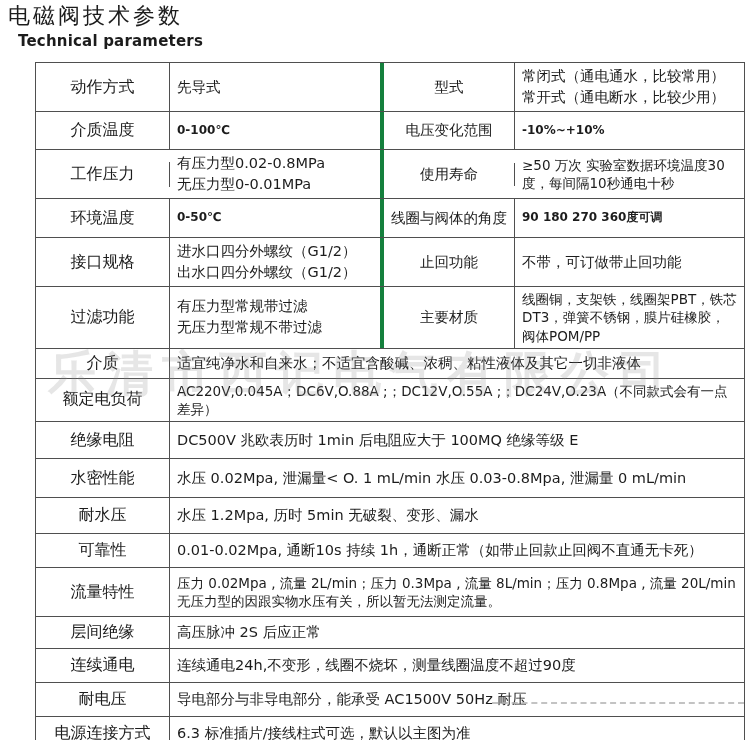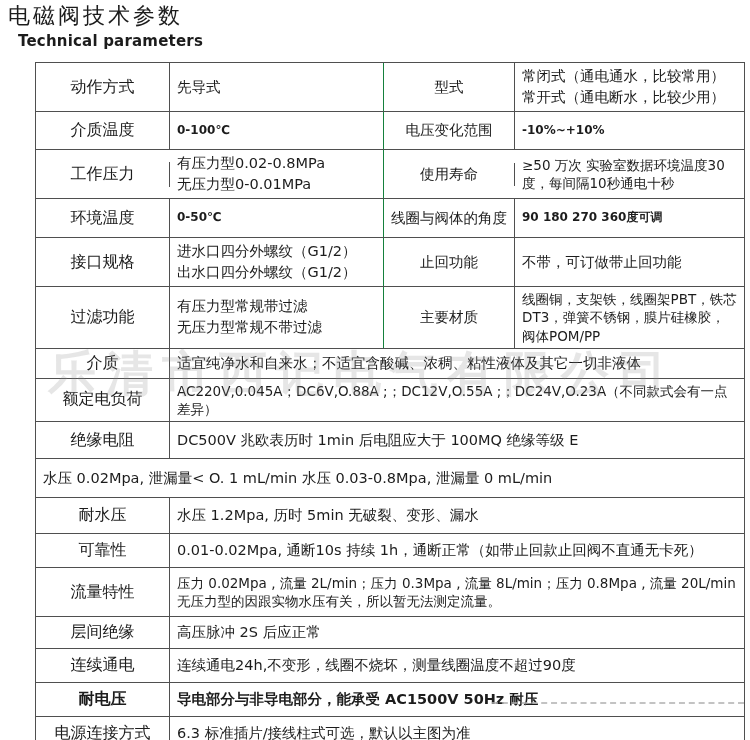--- a/index.html
+++ b/index.html
@@ -25,40 +25,40 @@
     border: 1px solid #4f4f4f; border-bottom: none;
     background: transparent;
   }
   .row { display: flex; border-bottom: 1px solid #4f4f4f; align-items: stretch; }
   .cell { display: flex; align-items: center; }
   .c-label {
     width: 134px; border-right: 1px solid #4f4f4f;
     justify-content: center; text-align: center;
     font-size: 16px; padding: 2px 4px;
   }
-  .c-val1 { width: 214px; border-right: 1px solid #15803d; }
+  .c-val1 { width: 214px; border-right: 4px solid #15803d; }
   .c-label2 {
     width: 131px; border-right: 1px solid #4f4f4f;
     justify-content: center; text-align: center;
     font-size: 14.5px; padding: 2px 3px;
   }
   .c-val2 { flex: 1; }
   .val { font-size: 14.5px; padding: 3px 7px; white-space: pre-line; line-height: 1.45; }
   .c-full { flex: 1; }
   .b { font-weight: bold; font-size: 12px; }
   .small { font-size: 13.5px; line-height: 1.35; }
   
   .h1 { min-height: 41px; }  .h2 { min-height: 38px; }
   .h3 { min-height: 41px; align-items: center; }  .h4 { min-height: 39px; }
   .h5 { min-height: 47px; }  .h6 { min-height: 61px; }
   .f1 { min-height: 30px; }  .f2 { min-height: 36px; }
   .f3 { min-height: 37px; }  .f4 { min-height: 39px; }
   .f5 { min-height: 36px; }  .f6 { min-height: 34px; }
   .f7 { min-height: 49px; }  .f8 { min-height: 32px; }
-  .f9 { min-height: 34px; }  .f10 { min-height: 34px; font-weight: bold; }
+  .f9 { min-height: 34px; }  .f10 { min-height: 34px; }
   .f11 { min-height: 34px; }
   .watermark {
     position: absolute; left: 48px; top: 342px; width: 700px;
     font-size: 48px; font-weight: bold; letter-spacing: 9px;
     color: rgba(140,140,140,0.22);
     white-space: nowrap; pointer-events: none; z-index: 3;
   }
   .dash-line {
     position: absolute; left: 492px; top: 702px; width: 252px; height: 0;
     border-top: 2px dashed rgba(175,175,175,0.75); z-index: 2;
@@ -122,20 +122,21 @@
   </div>
   <div class="row f2">
     <div class="cell c-label">额定电负荷</div>
     <div class="cell c-full val small">AC220V,0.045A；DC6V,O.88A ;；DC12V,O.55A ;；DC24V,O.23A（不同款式会有一点差异）</div>
   </div>
   <div class="row f3">
     <div class="cell c-label">绝缘电阻</div>
     <div class="cell c-full val">DC500V 兆欧表历时  1min 后电阻应大于  100MQ 绝缘等级  E</div>
   </div>
   <div class="row f4">
+    <div class="cell c-label">水密性能</div>
     <div class="cell c-full val">水压  0.02Mpa, 泄漏量&lt; O. 1 mL/min 水压  0.03-0.8Mpa, 泄漏量  0 mL/min</div>
   </div>
   <div class="row f5">
     <div class="cell c-label">耐水压</div>
     <div class="cell c-full val">水压  1.2Mpa, 历时  5min 无破裂、变形、漏水</div>
   </div>
   <div class="row f6">
     <div class="cell c-label">可靠性</div>
     <div class="cell c-full val">0.01-0.02Mpa, 通断10s 持续  1h，通断正常（如带止回款止回阀不直通无卡死）</div>
   </div>

